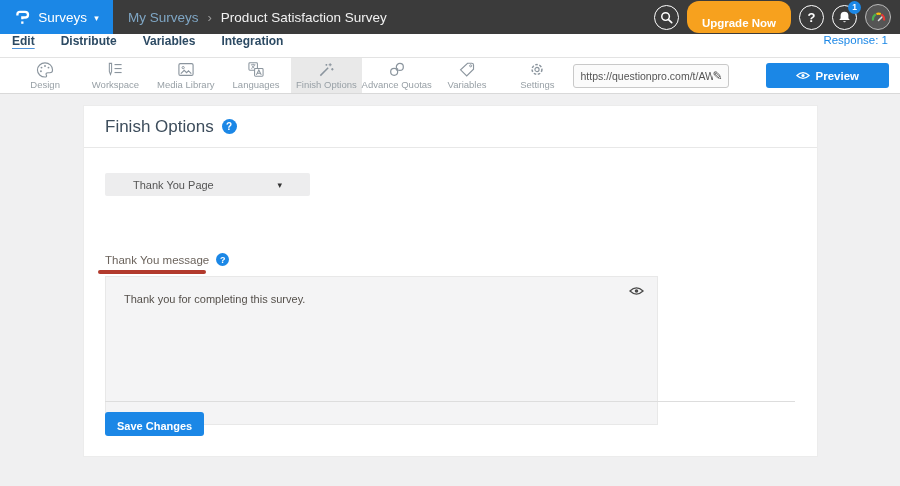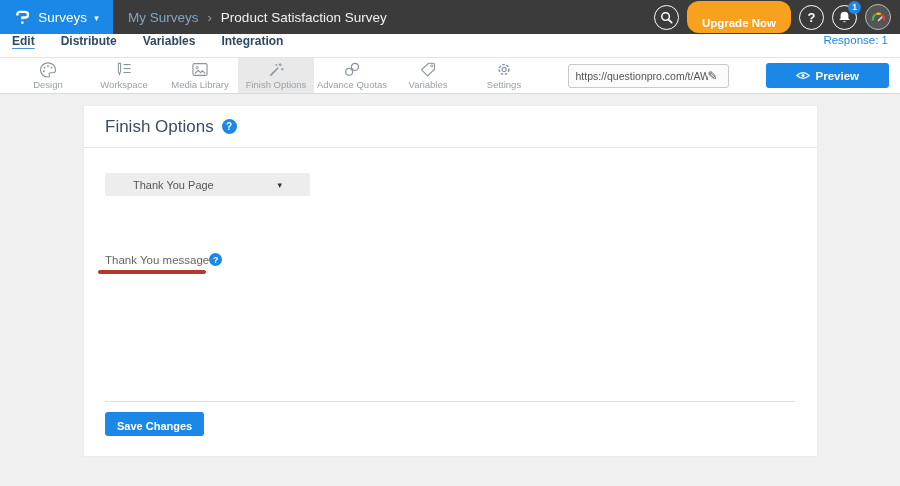--- a/index.html
+++ b/index.html
@@ -66,21 +66,21 @@
               font-size:10px; font-weight:bold; display:flex; align-items:center;
               justify-content:center; cursor:pointer; flex:0 0 auto; }
   .help-dot.sm { width:13px; height:13px; font-size:9px; }
   .card-body { position:relative; height:308px; }
 
   .dropdown { position:absolute; left:21px; top:25px; width:205px; height:23px; background:#ededee;
               border-radius:2px; display:flex; align-items:center; padding:0 28px; cursor:pointer; }
   .dropdown-value { font-size:11px; color:#555; flex:1; }
   .dropdown-caret { font-size:9px; color:#333; }
 
-  .msg-label-row { position:absolute; left:21px; top:105px; display:flex; align-items:center; }
+  .msg-label-row { position:absolute; left:21px; top:105px; display:flex; align-items:center; gap:7px; }
   .msg-label { font-size:11.5px; color:#6b635c; }
   .red-annotation { position:absolute; left:14px; top:122px; width:108px; height:4px;
                     background:#b23a2d; border-radius:2px; }
 
   .editor { position:absolute; left:21px; top:128px; width:553px; height:149px; background:#f4f4f5;
             border:1px solid #e8e8e8; padding:16px 18px; font-size:11px; color:#55504b;
             cursor:text; }
   .editor-eye { position:absolute; top:9px; right:13px; color:#4a4a4a; cursor:pointer; }
 
   .divider { position:absolute; left:21px; top:253px; width:690px; height:1px; background:#ddd; }
@@ -167,20 +167,29 @@
 
   <div class="tool">
     <svg width="20" height="17" viewBox="0 0 20 18">
       <rect x="2.5" y="2.8" width="15" height="12.4" rx="1.5" fill="none" stroke="#8b959e" stroke-width="1.2"></rect>
       <circle cx="7" cy="7" r="1.2" fill="none" stroke="#8b959e" stroke-width="1"></circle>
       <path d="M4.5 13.4 l3.6-3.6 2.5 2.5 2-2 3 3.1" fill="none" stroke="#8b959e" stroke-width="1.2"></path>
     </svg>
     <span class="tool-label">Media Library</span>
   </div>
 
+  <div class="tool">
+    <svg width="20" height="17" viewBox="0 0 20 18">
+      <rect x="2.5" y="1.8" width="9" height="8" rx="1" fill="none" stroke="#8b959e" stroke-width="1.1"></rect>
+      <path d="M4.6 4 h4.8 M7 2.9 v1.1 M5 7.9 c1.5-.7 2.9-1.9 3.4-3.7 M8.6 7.9 C7.4 7.3 6.3 6.2 5.8 5" stroke="#8b959e" stroke-width="0.9" fill="none"></path>
+      <rect x="8.5" y="7.9" width="9" height="8.2" rx="1" fill="#fff" stroke="#8b959e" stroke-width="1.1"></rect>
+      <path d="M10.4 14.7 l2.6-5.2 2.6 5.2 M11.3 13 h3.4" stroke="#8b959e" stroke-width="1.1" fill="none"></path>
+    </svg>
+    <span class="tool-label">Languages</span>
+  </div>
 
   <div class="tool active">
     <svg width="20" height="17" viewBox="0 0 20 18">
       <line x1="4" y1="15.5" x2="12.3" y2="7.2" stroke="#8b959e" stroke-width="1.6"></line>
       <path d="M14.4 2.3 v3.2 M12.8 3.9 h3.2 M16.7 7.4 v2.6 M15.4 8.7 h2.6 M10.4 3.2 v1.8 M9.5 4.1 h1.8" stroke="#8b959e" stroke-width="1.1"></path>
     </svg>
     <span class="tool-label">Finish Options</span>
   </div>
 
   <div class="tool">
@@ -235,19 +244,28 @@
         <span class="dropdown-caret">▾</span>
       </div>
 
       <div class="msg-label-row">
         <span class="msg-label">Thank You message</span>
         <span class="help-dot sm">?</span>
       </div>
 
       <div class="red-annotation"></div>
 
+      <div class="editor">
+        <span>Thank you for completing this survey.</span>
+        <span class="editor-eye">
+          <svg width="15" height="10" viewBox="0 0 16 10">
+            <path d="M1 5 Q8 -1.5 15 5 Q8 11.5 1 5z" fill="none" stroke="#4a4a4a" stroke-width="1.3"></path>
+            <circle cx="8" cy="5" r="1.9" fill="#4a4a4a"></circle>
+          </svg>
+        </span>
+      </div>
 
       <div class="divider"></div>
 
       <button class="save-btn">Save Changes</button>
     </div>
   </div>
 </div>
 
 </body></html>

